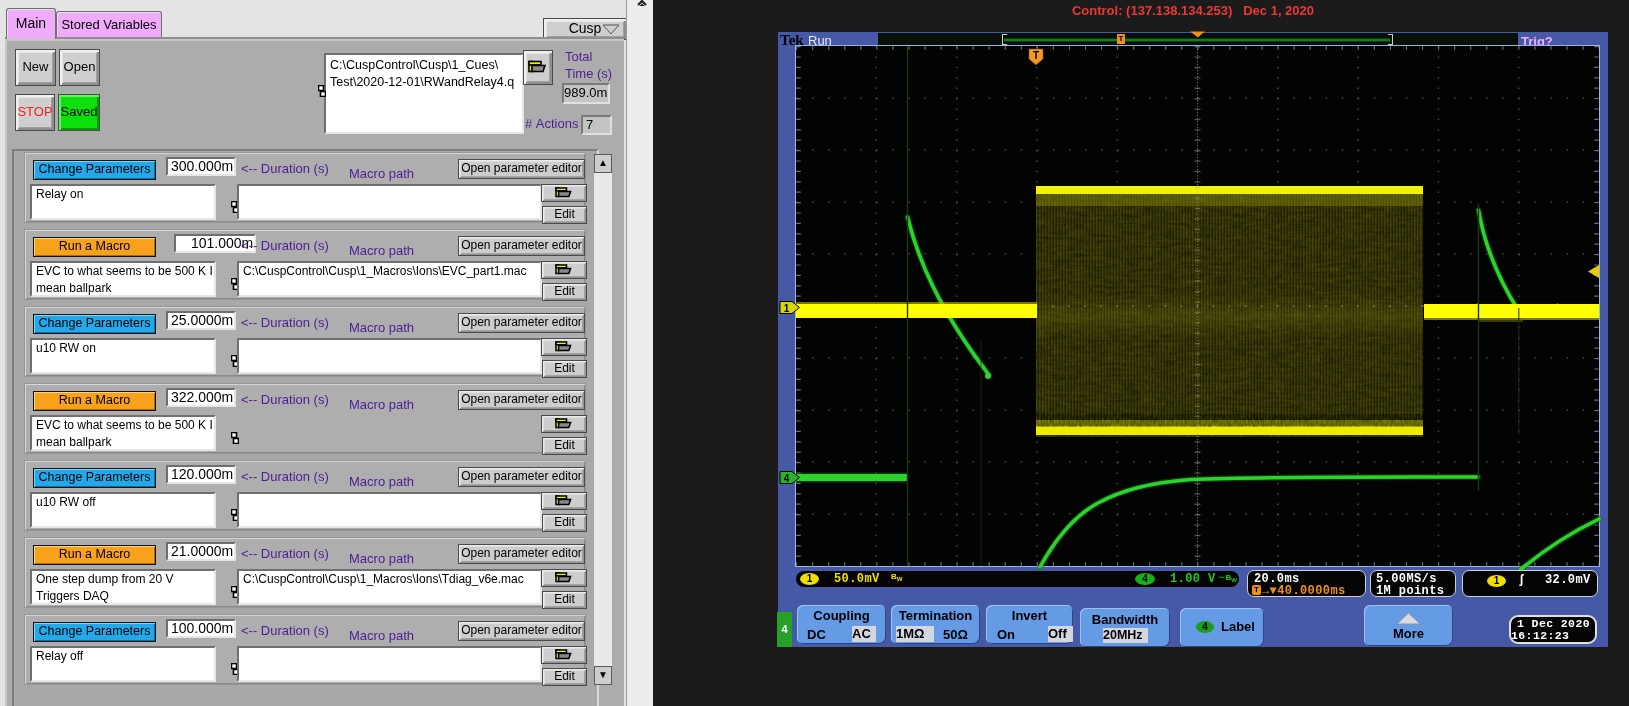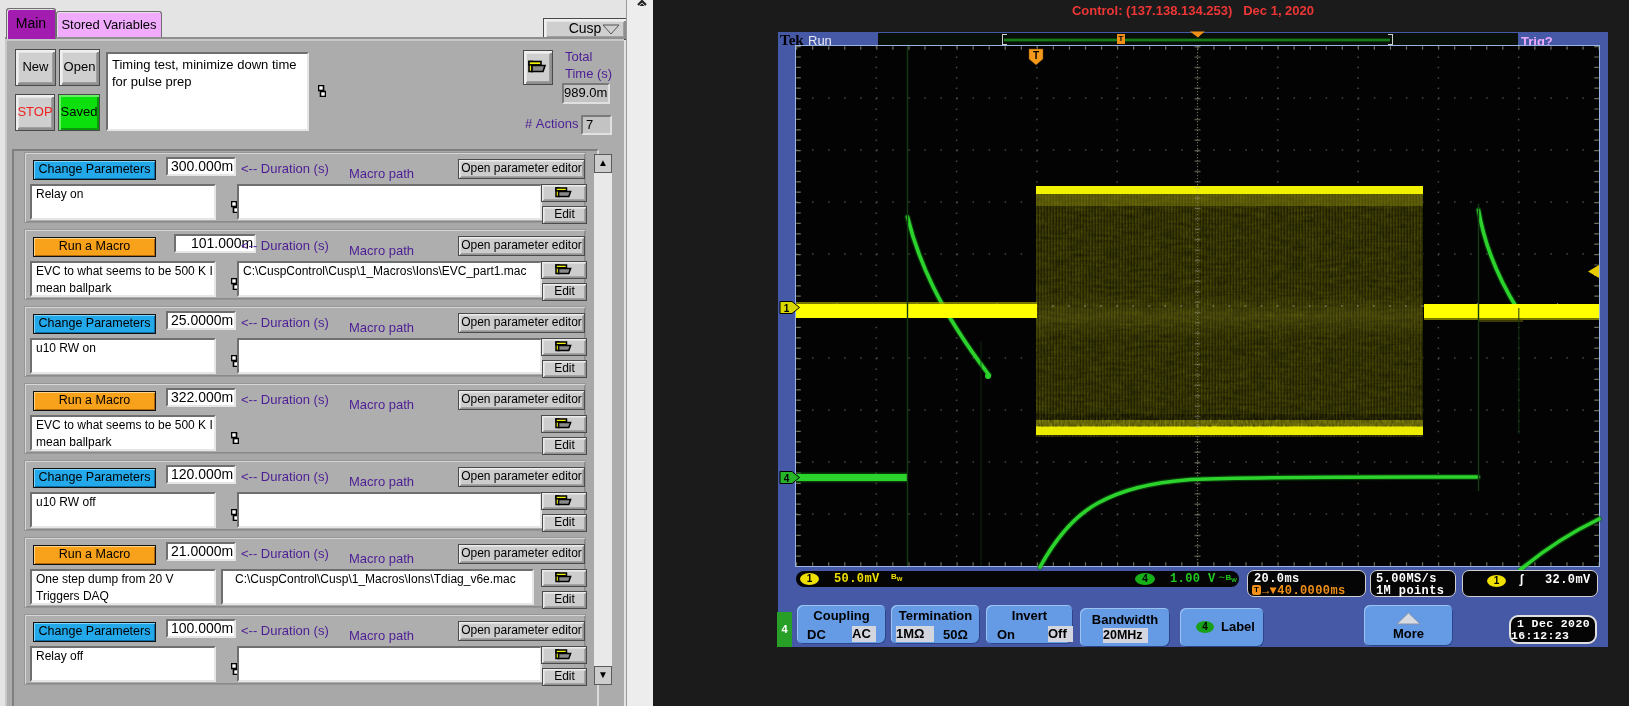--- a/index.html
+++ b/index.html
@@ -1,21 +1,21 @@
 <!DOCTYPE html>
 <html><head><meta charset="utf-8"><style>
 html,body{margin:0;padding:0;width:1629px;height:706px;overflow:hidden;background:#1b1b1b;
  font-family:"Liberation Sans",sans-serif;}
 .ab{position:absolute;}
 .lbl{position:absolute;color:#4c1d95;font-size:13px;white-space:nowrap;}
 
 #win{position:absolute;left:0;top:0;width:626px;height:706px;background:#e4e4e4;}
 #page{position:absolute;left:5px;top:37px;width:619px;height:669px;background:#acacac;
  border-top:2px solid #8f8f8f;box-shadow:inset 2px 2px 0 #c8c8c8;}
-.tab{position:absolute;background:#a21caf;border:1px solid #6f6f6f;border-bottom:none;
+.tab{position:absolute;background:#f0abfc;border:1px solid #6f6f6f;border-bottom:none;
  border-radius:3px 3px 0 0;box-shadow:inset 1px 1px 0 #e2e2e2;color:#000;text-align:center;}
 .btn{position:absolute;background:#cfcfcf;border:1px solid #4a4a4a;color:#000;text-align:center;
  box-shadow:inset 2px 2px 0 #efefef,inset -2px -2px 0 #8f8f8f,inset 3px 3px 0 #e4e4e4,inset -3px -3px 0 #9f9f9f;}
 .wbox{position:absolute;background:#fff;border:2px solid;border-color:#6f6f6f #e6e6e6 #e6e6e6 #6f6f6f;
  color:#000;font-size:13px;line-height:17px;overflow:hidden;}
 .sunk{position:absolute;background:#c3c3c3;border:2px solid;border-color:#7a7a7a #e0e0e0 #e0e0e0 #7a7a7a;
  color:#000;font-size:13px;}
 .row .wbox{font-size:12px;white-space:nowrap;}
 .row{position:absolute;left:19px;width:560px;height:69px;background:#aeaeae;
  border:1px solid #969696;box-shadow:inset 1px 1px 0 #d6d6d6,inset -1px -1px 0 #8a8a8a;}
@@ -43,21 +43,21 @@
    <svg width="18" height="12" style="position:absolute;right:6px;top:4px;">
         <polygon points="1,2 17,2 9,11" fill="#cfcfcf" stroke="#555" stroke-width="1"></polygon>
       </svg>
  </div>
  <div id="page">
 
   <div class="btn" style="left:10px;top:10px;width:39px;height:35px;font-size:13px;line-height:33px;">New</div>
   <div class="btn" style="left:54px;top:10px;width:39px;height:35px;font-size:13px;line-height:33px;">Open</div>
   <div class="btn" style="left:10px;top:55px;width:38px;height:35px;font-size:13px;line-height:33px;color:#f02020;">STOP</div>
   <div class="btn" style="left:53px;top:55px;width:40px;height:35px;font-size:13px;line-height:33px;background:#0ce00c;box-shadow:inset 2px 2px 0 #66f066,inset -2px -2px 0 #089808;">Saved</div>
-  <div class="wbox" style="left:101px;top:13px;width:195px;height:73px;padding-left:4px;padding-top:2px;">Timing test, minimize down time<br>for pulse prep</div>
+  <div class="wbox" style="left:319px;top:14px;width:192px;height:75px;padding-left:4px;padding-top:2px;font-size:12.5px;">C:\CuspControl\Cusp\1_Cues\<br>Test\2020-12-01\RWandRelay4.q</div>
   <svg class="ab" style="left:313px;top:46px;" width="8" height="12">
         <rect x="0.5" y="0.5" width="5" height="5" fill="#fff" stroke="#000" stroke-width="1.6"></rect>
         <rect x="2.5" y="6.5" width="5" height="5" fill="#fff" stroke="#000" stroke-width="1.6"></rect>
       </svg>
   <div class="btn" style="left:518px;top:11px;width:28px;height:33px;">
    <svg width="20" height="13" style="position:absolute;left:4px;top:9px;">
           <g stroke="#000" stroke-width="1.6">
             <rect x="1" y="1.5" width="3.2" height="10" fill="#f0f000"></rect>
             <rect x="1" y="1.5" width="12" height="3.4" fill="#f0f000"></rect>
             <polygon points="4,5.5 17,5.5 15,11.5 4,11.5" fill="#8a8a8a"></polygon>
@@ -189,21 +189,21 @@
  <div class="abtn oran" style="width:121px;">Run a Macro</div>
  <div class="wbox" style="left:141px;top:4px;width:63px;height:15px;font-size:14px;line-height:15px;padding-left:3px;">21.0000m</div>
  <div class="lbl" style="left:216px;top:8px;">&lt;-- Duration (s)</div>
  <div class="lbl" style="left:324px;top:13px;">Macro path</div>
  <div class="gbtn" style="left:433px;top:6px;width:125px;height:18px;line-height:17px;">Open parameter editor</div>
  <div class="wbox" style="left:5px;top:31px;width:178px;height:32px;padding-left:4px;">One step dump from 20 V<br>Triggers DAQ</div>
  <div class="ab" style="left:206px;top:46px;"><svg width="8" height="12">
               <rect x="0.5" y="0.5" width="5" height="5" fill="#fff" stroke="#000" stroke-width="1.6"></rect>
               <rect x="2.5" y="6.5" width="5" height="5" fill="#fff" stroke="#000" stroke-width="1.6"></rect>
             </svg></div>
- <div class="wbox" style="left:196px;top:31px;width:297px;height:32px;padding-left:12px;">C:\CuspControl\Cusp\1_Macros\Ions\Tdiag_v6e.mac</div>
+ <div class="wbox" style="left:212px;top:31px;width:297px;height:32px;padding-left:4px;">C:\CuspControl\Cusp\1_Macros\Ions\Tdiag_v6e.mac</div>
  <div class="gbtn" style="left:516px;top:31px;width:44px;height:16px;">
             <svg width="18" height="11" style="position:absolute;left:13px;top:2px;">
               <g stroke="#000" stroke-width="1.5">
                 <rect x="1" y="1" width="2.8" height="8.5" fill="#f0f000"></rect>
                 <rect x="1" y="1" width="10.5" height="2.8" fill="#f0f000"></rect>
                 <polygon points="3.6,4.6 15.6,4.6 13.8,9.5 3.6,9.5" fill="#8a8a8a"></polygon>
               </g>
             </svg>
           </div>
  <div class="gbtn" style="left:517px;top:53px;width:43px;height:16px;line-height:15px;">Edit</div>

